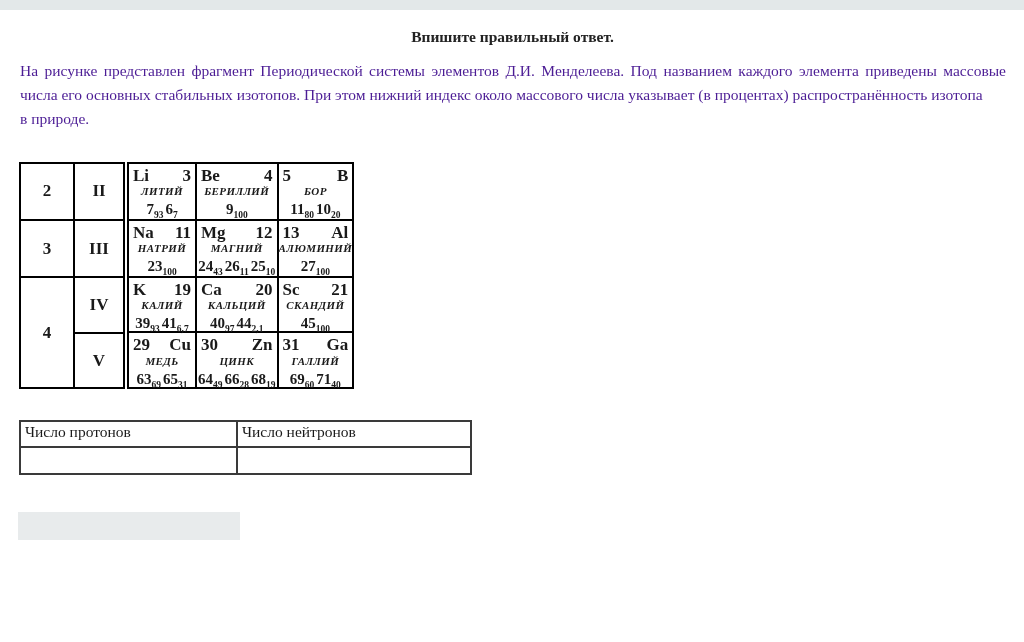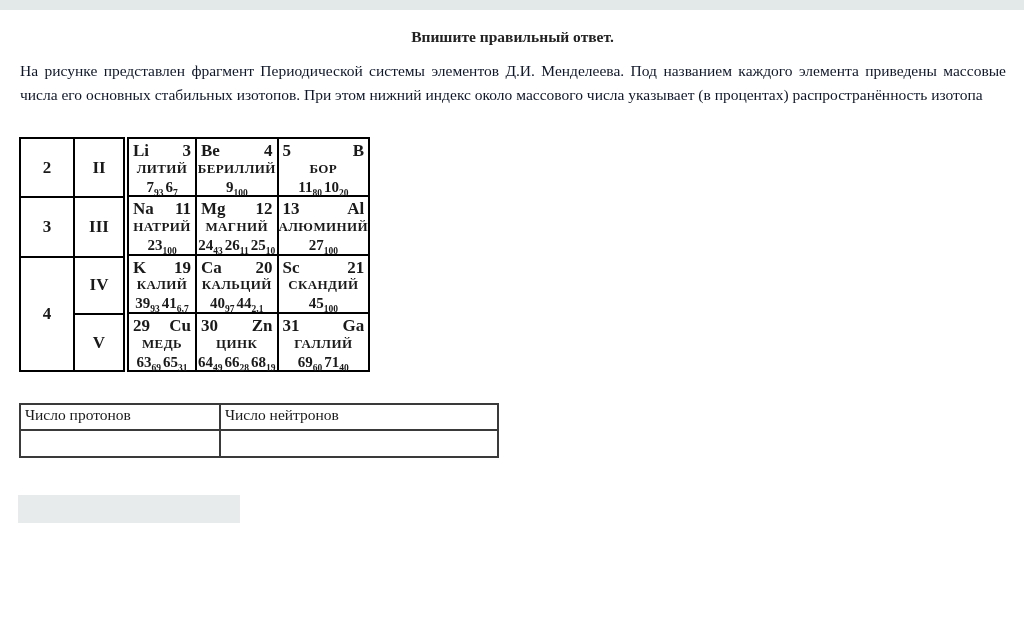--- a/index.html
+++ b/index.html
@@ -9,69 +9,70 @@
     background: #ffffff;
     font-family: "Liberation Serif", serif;
     color: #1a1a1a;
     overflow: hidden;
   }
   .top-bar { width: 100%; height: 10px; background: #e3e8e9; }
   .content { padding: 0 19px; }
 
   .title { font-size: 15.5px; font-weight: bold; margin: 18px 0 0 1px; color: #222; text-align: center; }
 
-  .intro { margin: 13px 0 0 1px; font-size: 15.5px; line-height: 1.52; width: 986px; color: #0f172a; }
+  .intro { margin: 13px 0 0 1px; font-size: 15.5px; line-height: 1.52; width: 986px; color: #4c1d95; }
   .intro-main { text-align: justify; }
   .intro-tail { margin-top: 1px; }
 
   
   .ptable-wrap { display: flex; margin: 31px 0 0 0; align-items: stretch; }
   table.ptable { border-collapse: collapse; }
   table.ptable td { border: 2px solid #000; padding: 0; }
   .left-table { margin-right: 2px; }
   .left-table td { text-align: center; font-weight: bold; font-size: 17px; }
   .left-table .period-cell { width: 54px; }
   .left-table .rowlbl-cell { width: 50px; }
   tr.prow-a { height: 57px; }
   tr.prow-b { height: 55px; }
 
   .el-table td { width: 68px; vertical-align: top; }
   .el-top { display: flex; justify-content: space-between; font-weight: bold; font-size: 17px; line-height: 1.15; padding: 2px 4px 0 4px; }
-  .el-name { text-align: center; font-size: 13px; font-weight: bold; text-transform: uppercase; letter-spacing: 0.4px; line-height: 1.25; }
+  .el-name { text-align: center; font-size: 11px; font-weight: bold; text-transform: uppercase; letter-spacing: 0.4px; line-height: 1.25; font-style: italic; }
   .el-mass { text-align: center; font-weight: bold; font-size: 15px; line-height: 1.1; margin-top: 2px; white-space: nowrap; }
   .el-mass sub { font-size: 9.5px; line-height: 0; }
   .el-mass .iso { margin: 0 1px; }
 
   
   .question { margin: 33px 0 0 1px; font-size: 15.5px; color: #222; }
 
   table.answer-table { border-collapse: collapse; margin-top: 31px; }
   .answer-table td { border: 2px solid #3a3a3a; font-size: 15.5px; padding: 1px 4px 2px 4px; vertical-align: top; }
-  .answer-table .ah-1 { width: 200px; height: 26px; border-radius: 11px; }
-  .answer-table .ah-2 { width: 278px; height: 26px; }
+  .answer-table .ah-1 { width: 217px; height: 26px; border-radius: 11px; }
+  .answer-table .ah-2 { width: 234px; height: 26px; }
   .answer-table .ac { height: 27px; }
 
   .answer-input {
     display: block; margin-top: 37px; margin-left: -1px;
     width: 222px; height: 28px;
     background: #e8ebec; border: none; outline: none;
     font-family: "Liberation Serif", serif; font-size: 15px; padding: 0 6px;
   }
 </style>
 </head>
 <body>
 
 <div class="top-bar"></div>
 
 <div class="content">
 
   <div class="title">Впишите правильный ответ.</div>
 
   <div class="intro">
     <div class="intro-main">На рисунке представлен фрагмент Периодической системы элементов Д.И. Менделеева. Под названием каждого элемента приведены массовые числа его основных стабильных изотопов. При этом нижний индекс около массового числа указывает (в процентах) распространённость изотопа</div>
+    <div class="intro-tail">в природе.</div>
   </div>
 
   <div class="ptable-wrap">
     <table class="ptable left-table">
       <tbody>
           <tr class="prow-a">
         <td class="period-cell">2</td>
         <td class="rowlbl-cell">II</td>
       </tr>
       <tr class="prow-a">

